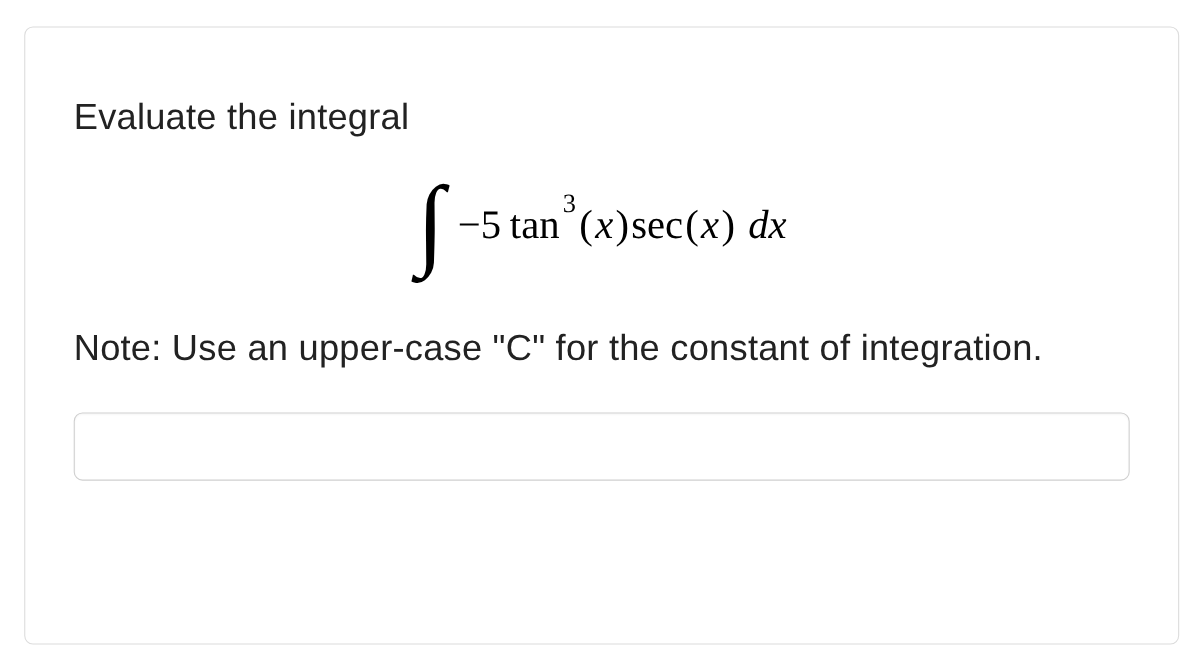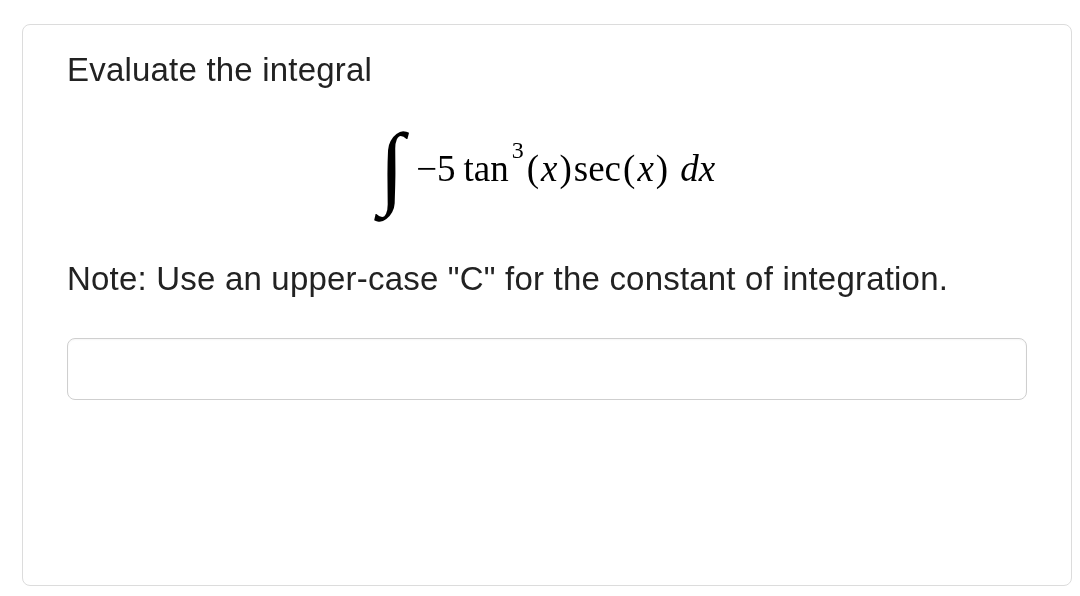--- a/index.html
+++ b/index.html
@@ -15,21 +15,21 @@
       position: relative;
     }
     .card {
       position: absolute;
       top: 24px;
       left: 22px;
       right: 8px;
       bottom: 10px;
       border: 1px solid #dcdcdc;
       border-radius: 8px;
-      padding: 24px 44px 40px 44px;
+      padding: 60px 44px 40px 44px;
       background: #ffffff;
     }
     .prompt-line {
       font-size: 33px;
       color: #222;
       font-weight: 400;
       letter-spacing: 0.2px;
       line-height: 1.3;
     }
     .math-container {

